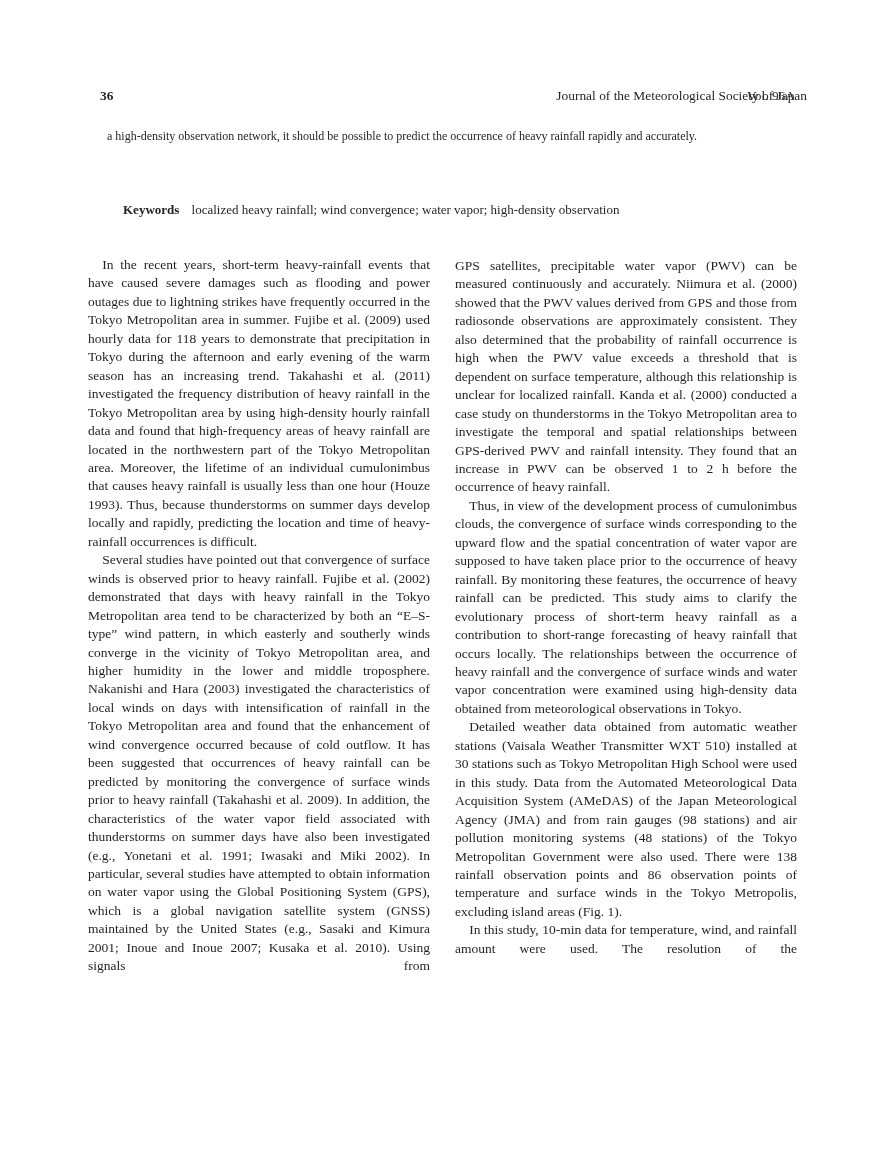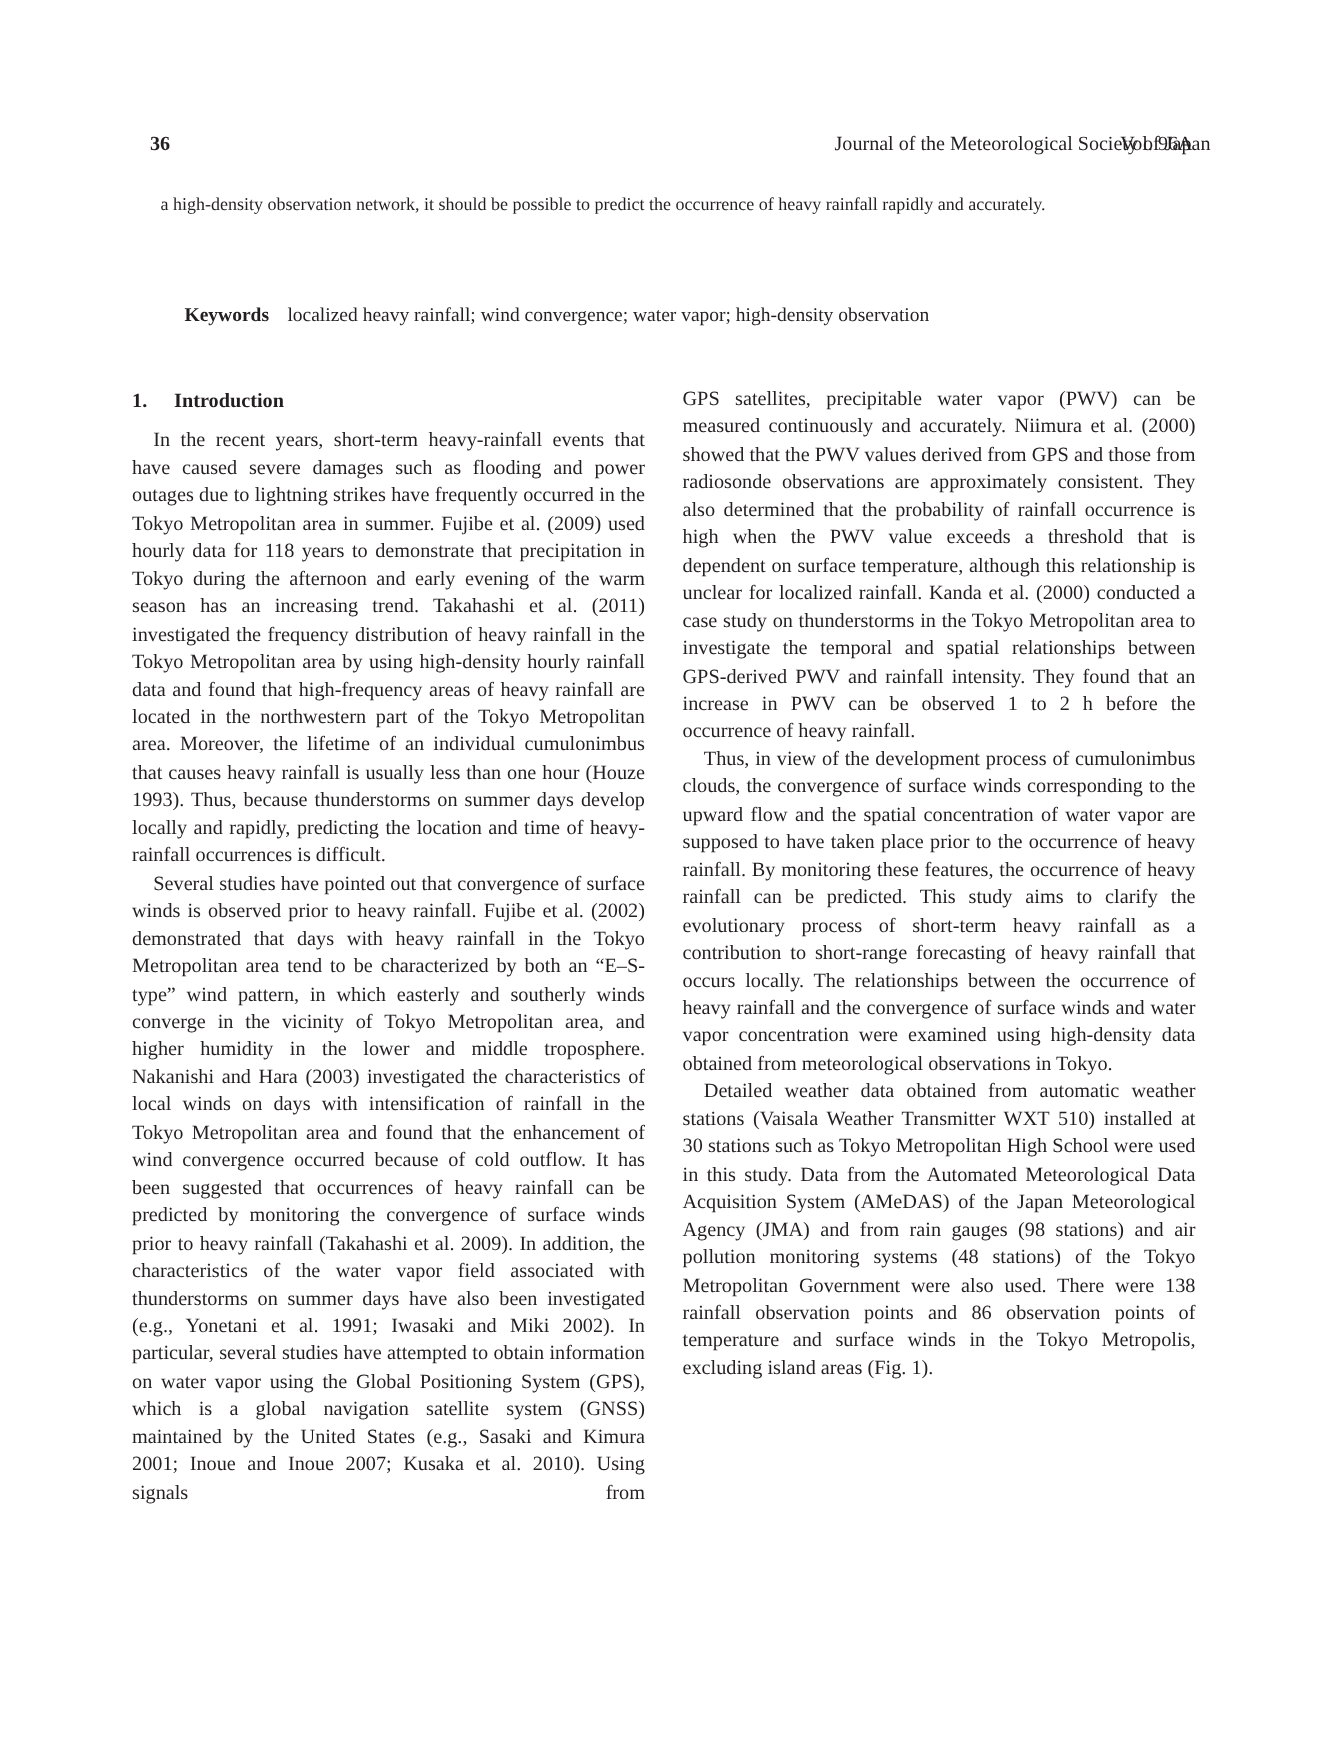--- a/index.html
+++ b/index.html
@@ -54,24 +54,22 @@
 </div>
 
 <div class="abstract-tail">a high-density observation network, it should be possible to predict the occurrence of heavy rainfall rapidly and accurately.</div>
 
 <div class="keywords">
   <span class="kw-label">Keywords</span>
   <span>localized heavy rainfall; wind convergence; water vapor; high-density observation</span>
 </div>
 
 <div class="column col-left">
-  <h2 class="section-heading">
-    <span class="num">1.</span><span>Introduction</span>
-  </h2>
   <p>In the recent years, short-term heavy-rainfall events that have caused severe damages such as flooding and power outages due to lightning strikes have frequently occurred in the Tokyo Metropolitan area in summer. Fujibe et al. (2009) used hourly data for 118 years to demonstrate that precipitation in Tokyo during the afternoon and early evening of the warm season has an increasing trend. Takahashi et al. (2011) investigat­ed the frequency distribution of heavy rainfall in the Tokyo Metropolitan area by using high-density hourly rainfall data and found that high-frequency areas of heavy rainfall are located in the northwestern part of the Tokyo Metropolitan area. Moreover, the lifetime of an individual cumulonimbus that causes heavy rainfall is usually less than one hour (Houze 1993). Thus, because thunderstorms on summer days develop locally and rapidly, predicting the location and time of heavy-rainfall occurrences is difficult.</p>
   <p style="text-align-last: justify;">Several studies have pointed out that convergence of surface winds is observed prior to heavy rainfall. Fujibe et al. (2002) demonstrated that days with heavy rainfall in the Tokyo Metropolitan area tend to be characterized by both an “E–S-type” wind pattern, in which easterly and southerly winds converge in the vicinity of Tokyo Metropolitan area, and higher humidity in the lower and middle troposphere. Naka­nishi and Hara (2003) investigated the characteristics of local winds on days with intensification of rainfall in the Tokyo Metropolitan area and found that the enhancement of wind convergence occurred because of cold outflow. It has been suggested that occurrences of heavy rainfall can be predicted by monitoring the convergence of surface winds prior to heavy rainfall (Takahashi et al. 2009). In addition, the characteristics of the water vapor field associated with thunderstorms on summer days have also been investigated (e.g., Yonetani et al. 1991; Iwasaki and Miki 2002). In particular, several studies have attempted to obtain information on water vapor using the Global Posi­tioning System (GPS), which is a global navigation satellite system (GNSS) maintained by the United States (e.g., Sasaki and Kimura 2001; Inoue and Inoue 2007; Kusaka et al. 2010). Using signals from</p>
 </div>
 
 <div class="column col-right">
   <p class="noindent">GPS satellites, precipitable water vapor (PWV) can be measured continuously and accurately. Niimura et al. (2000) showed that the PWV values derived from GPS and those from radiosonde observations are approximately consistent. They also determined that the probability of rainfall occurrence is high when the PWV value exceeds a threshold that is dependent on surface temperature, although this relationship is unclear for localized rainfall. Kanda et al. (2000) conducted a case study on thunderstorms in the Tokyo Metropolitan area to investigate the temporal and spatial relationships between GPS-derived PWV and rainfall intensity. They found that an increase in PWV can be observed 1 to 2 h before the occurrence of heavy rainfall.</p>
   <p>Thus, in view of the development process of cumu­lonimbus clouds, the convergence of surface winds corresponding to the upward flow and the spatial concentration of water vapor are supposed to have taken place prior to the occurrence of heavy rainfall. By monitoring these features, the occurrence of heavy rainfall can be predicted. This study aims to clarify the evolutionary process of short-term heavy rainfall as a contribution to short-range forecasting of heavy rainfall that occurs locally. The relationships between the occurrence of heavy rainfall and the convergence of surface winds and water vapor concentration were examined using high-density data obtained from me­teorological observations in Tokyo.</p>
   <p>Detailed weather data obtained from automatic weather stations (Vaisala Weather Transmitter WXT 510) installed at 30 stations such as Tokyo Metropoli­tan High School were used in this study. Data from the Automated Meteorological Data Acquisition System (AMeDAS) of the Japan Meteorological Agency (JMA) and from rain gauges (98 stations) and air pol­lution monitoring systems (48 stations) of the Tokyo Metropolitan Government were also used. There were 138 rainfall observation points and 86 observation points of temperature and surface winds in the Tokyo Metropolis, excluding island areas (Fig. 1).</p>
+  <p style="text-align-last: justify;">In this study, 10-min data for temperature, wind, and rainfall amount were used. The resolution of the</p>
 </div>
 
 </body></html>

